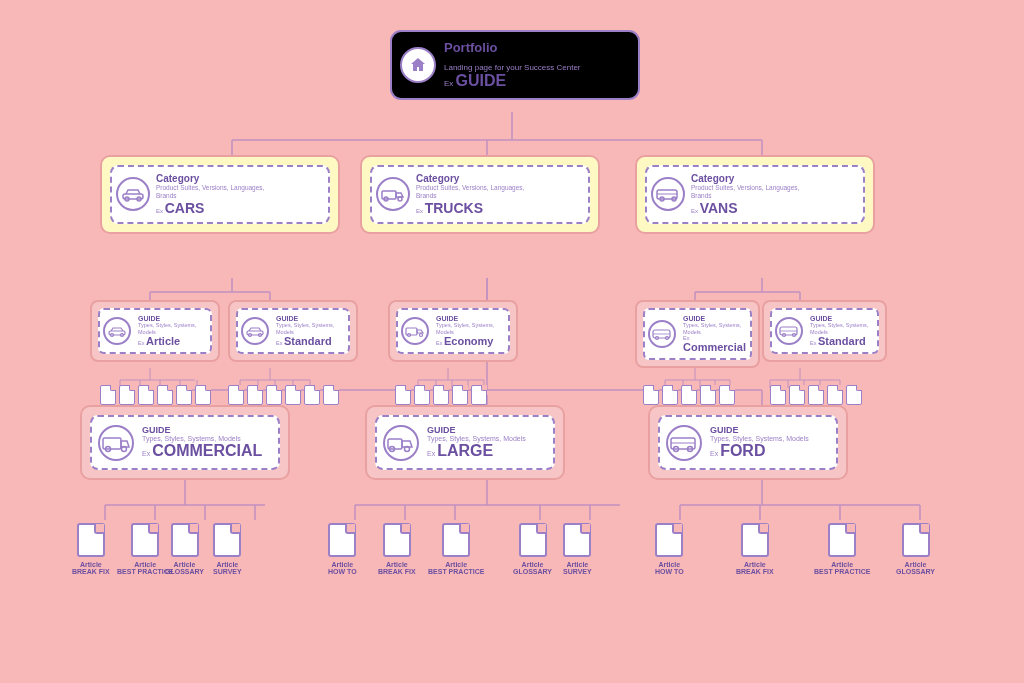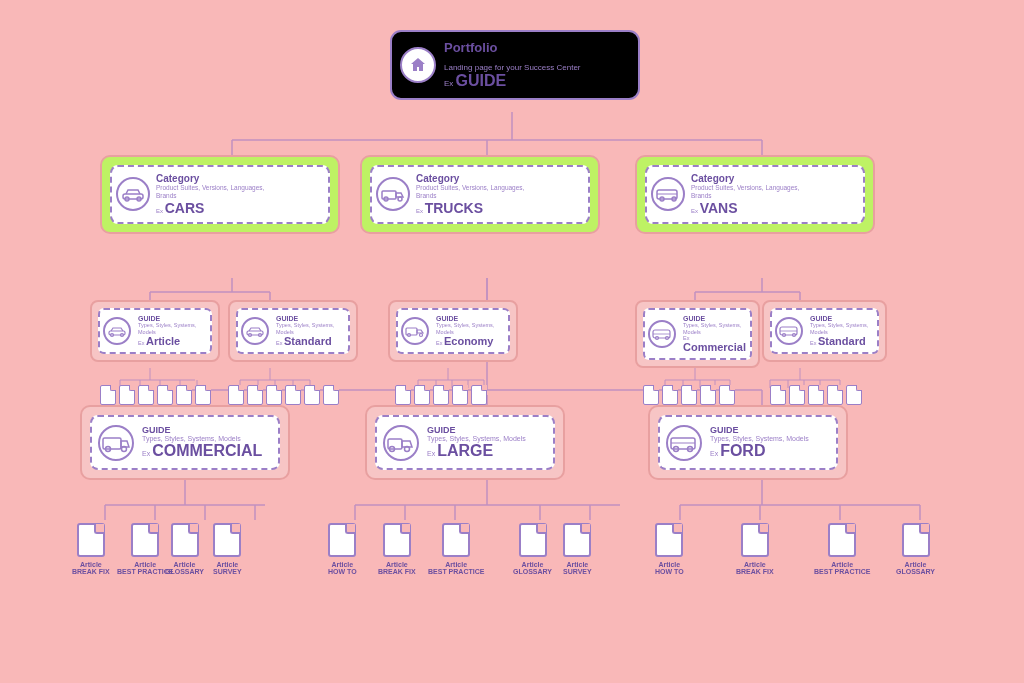--- a/index.html
+++ b/index.html
@@ -75,21 +75,21 @@
       color: #9b7fc7;
     }
     .portfolio-brand {
       font-size: 16px;
       font-weight: 900;
       color: #6b4fa0;
     }
 
     
     .category-outer {
-      background: #bef264;
+      background: #fef9c3;
       border: 2px solid #e8a0a0;
       border-radius: 10px;
       padding: 8px;
     }
     .category-inner {
       background: white;
       border: 2px dashed #9b7fc7;
       border-radius: 8px;
       padding: 6px 10px 6px 44px;
       position: relative;

